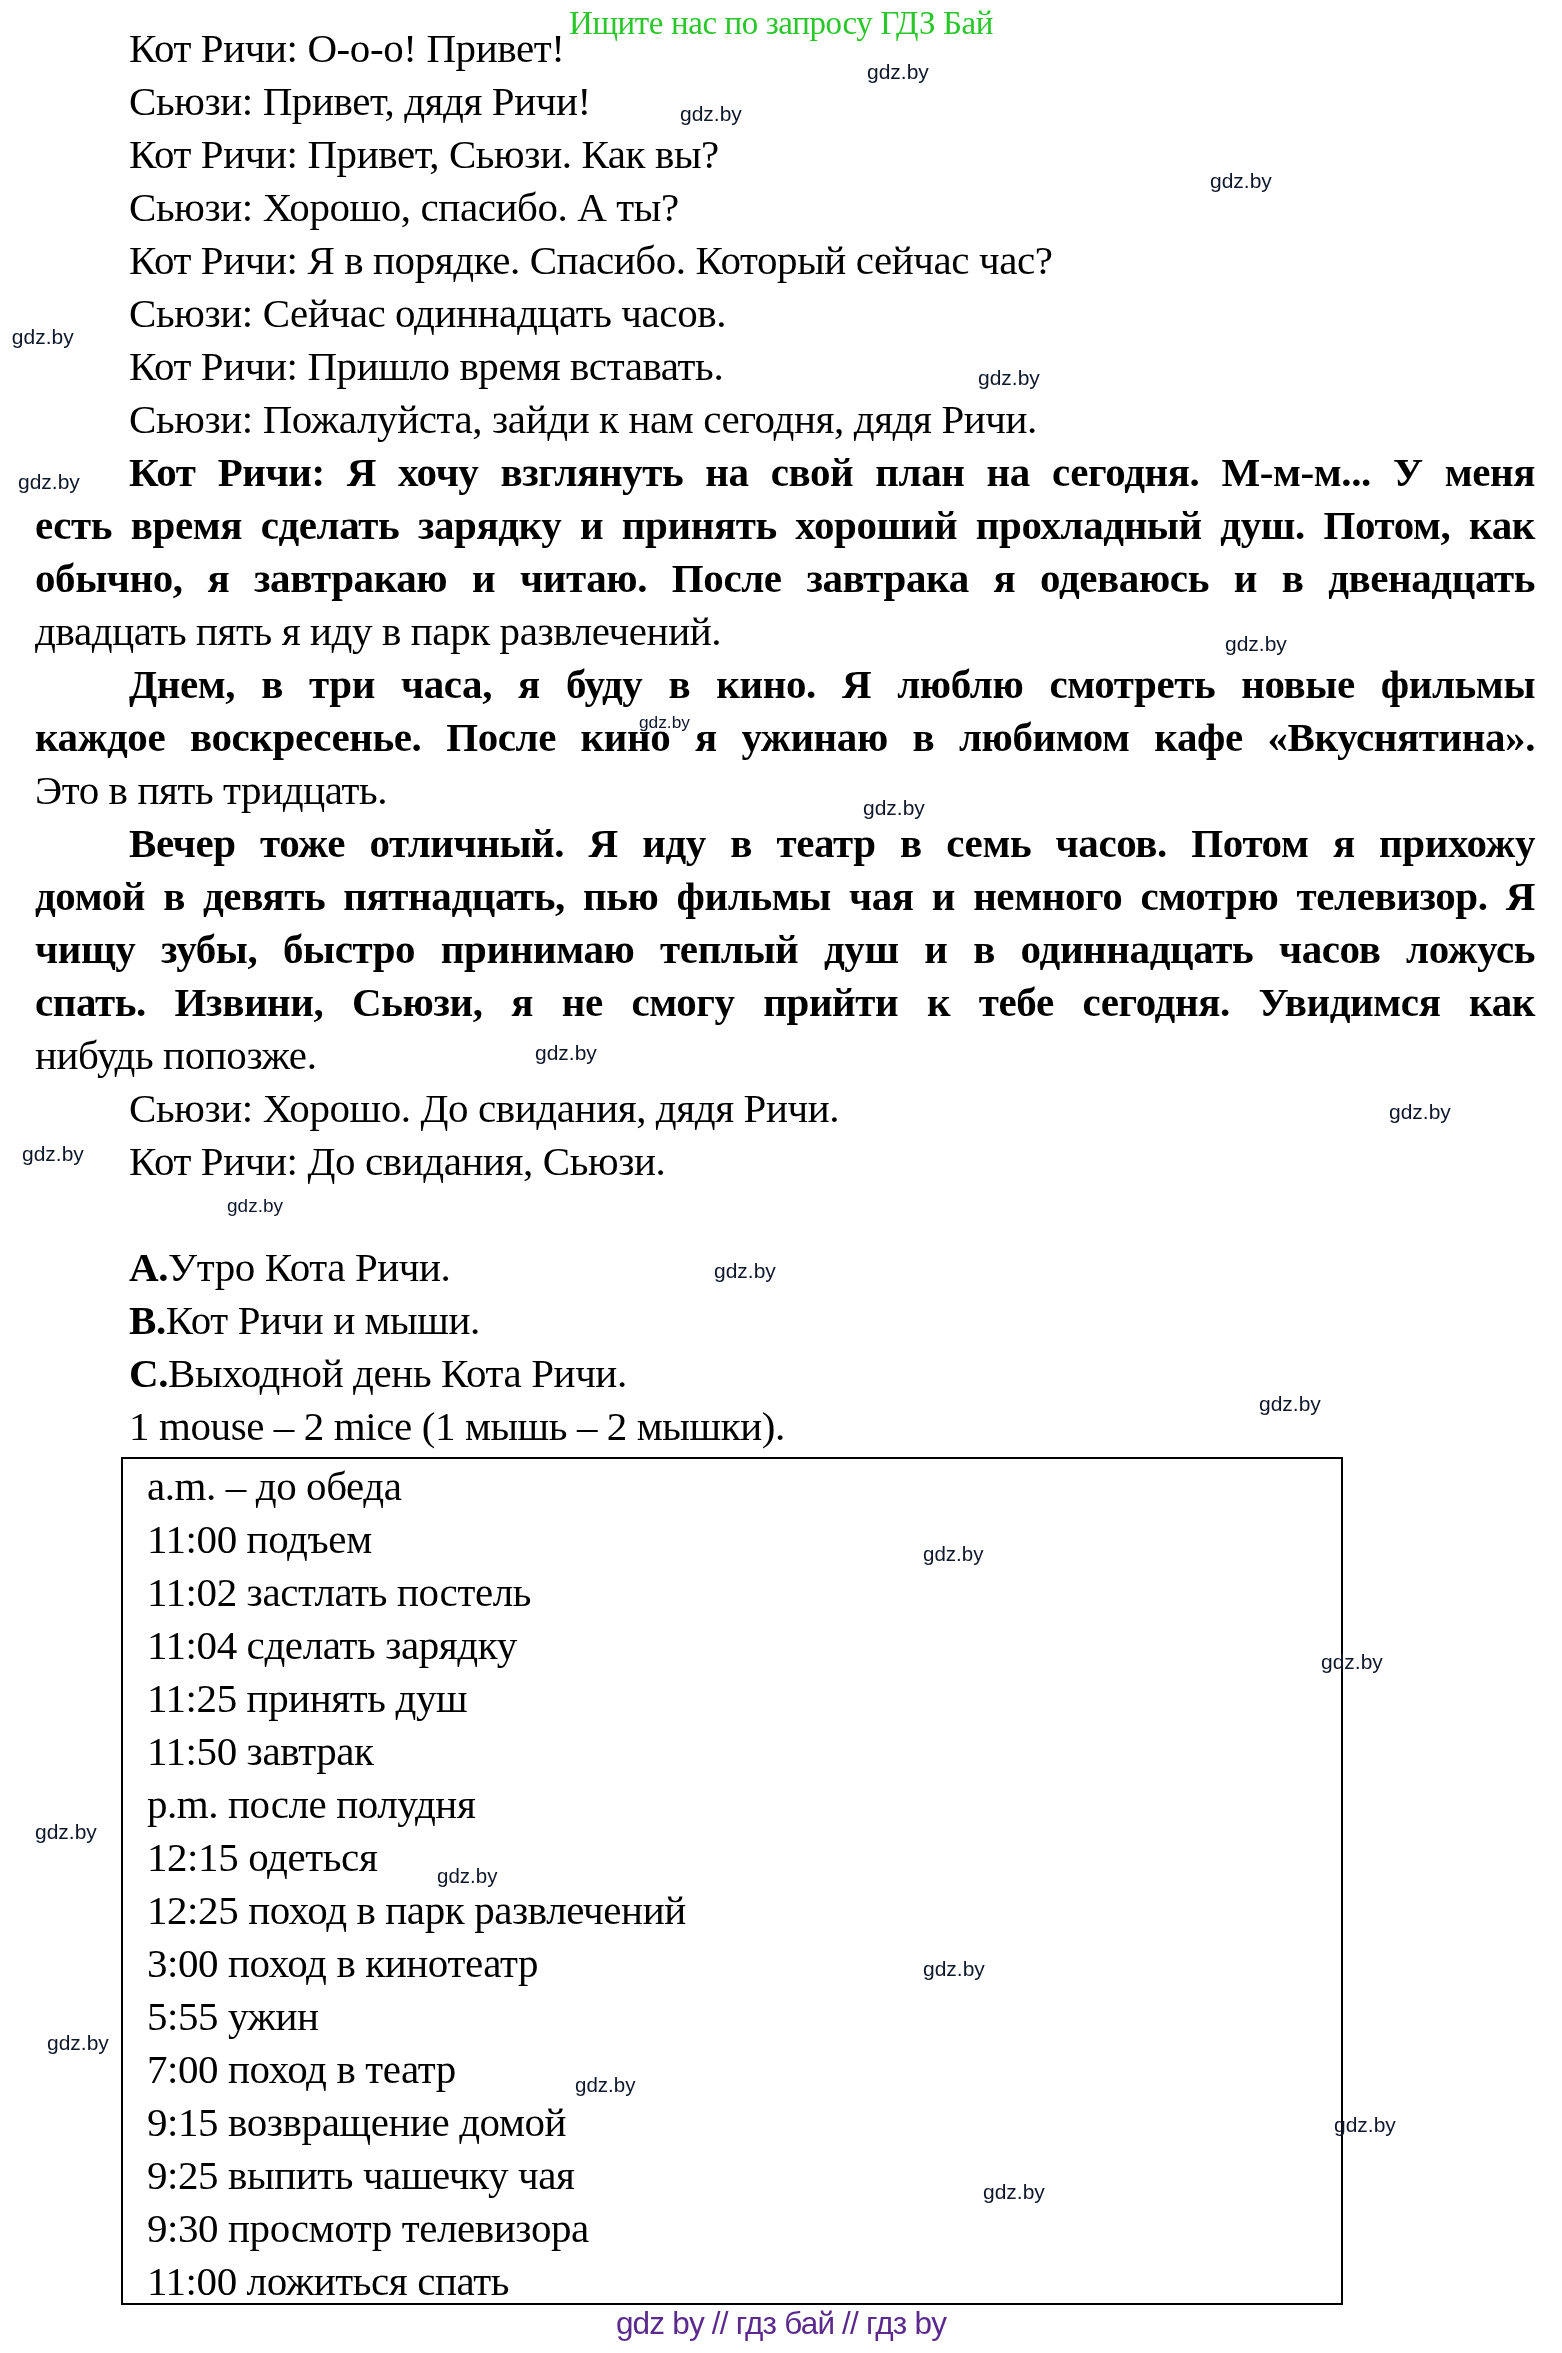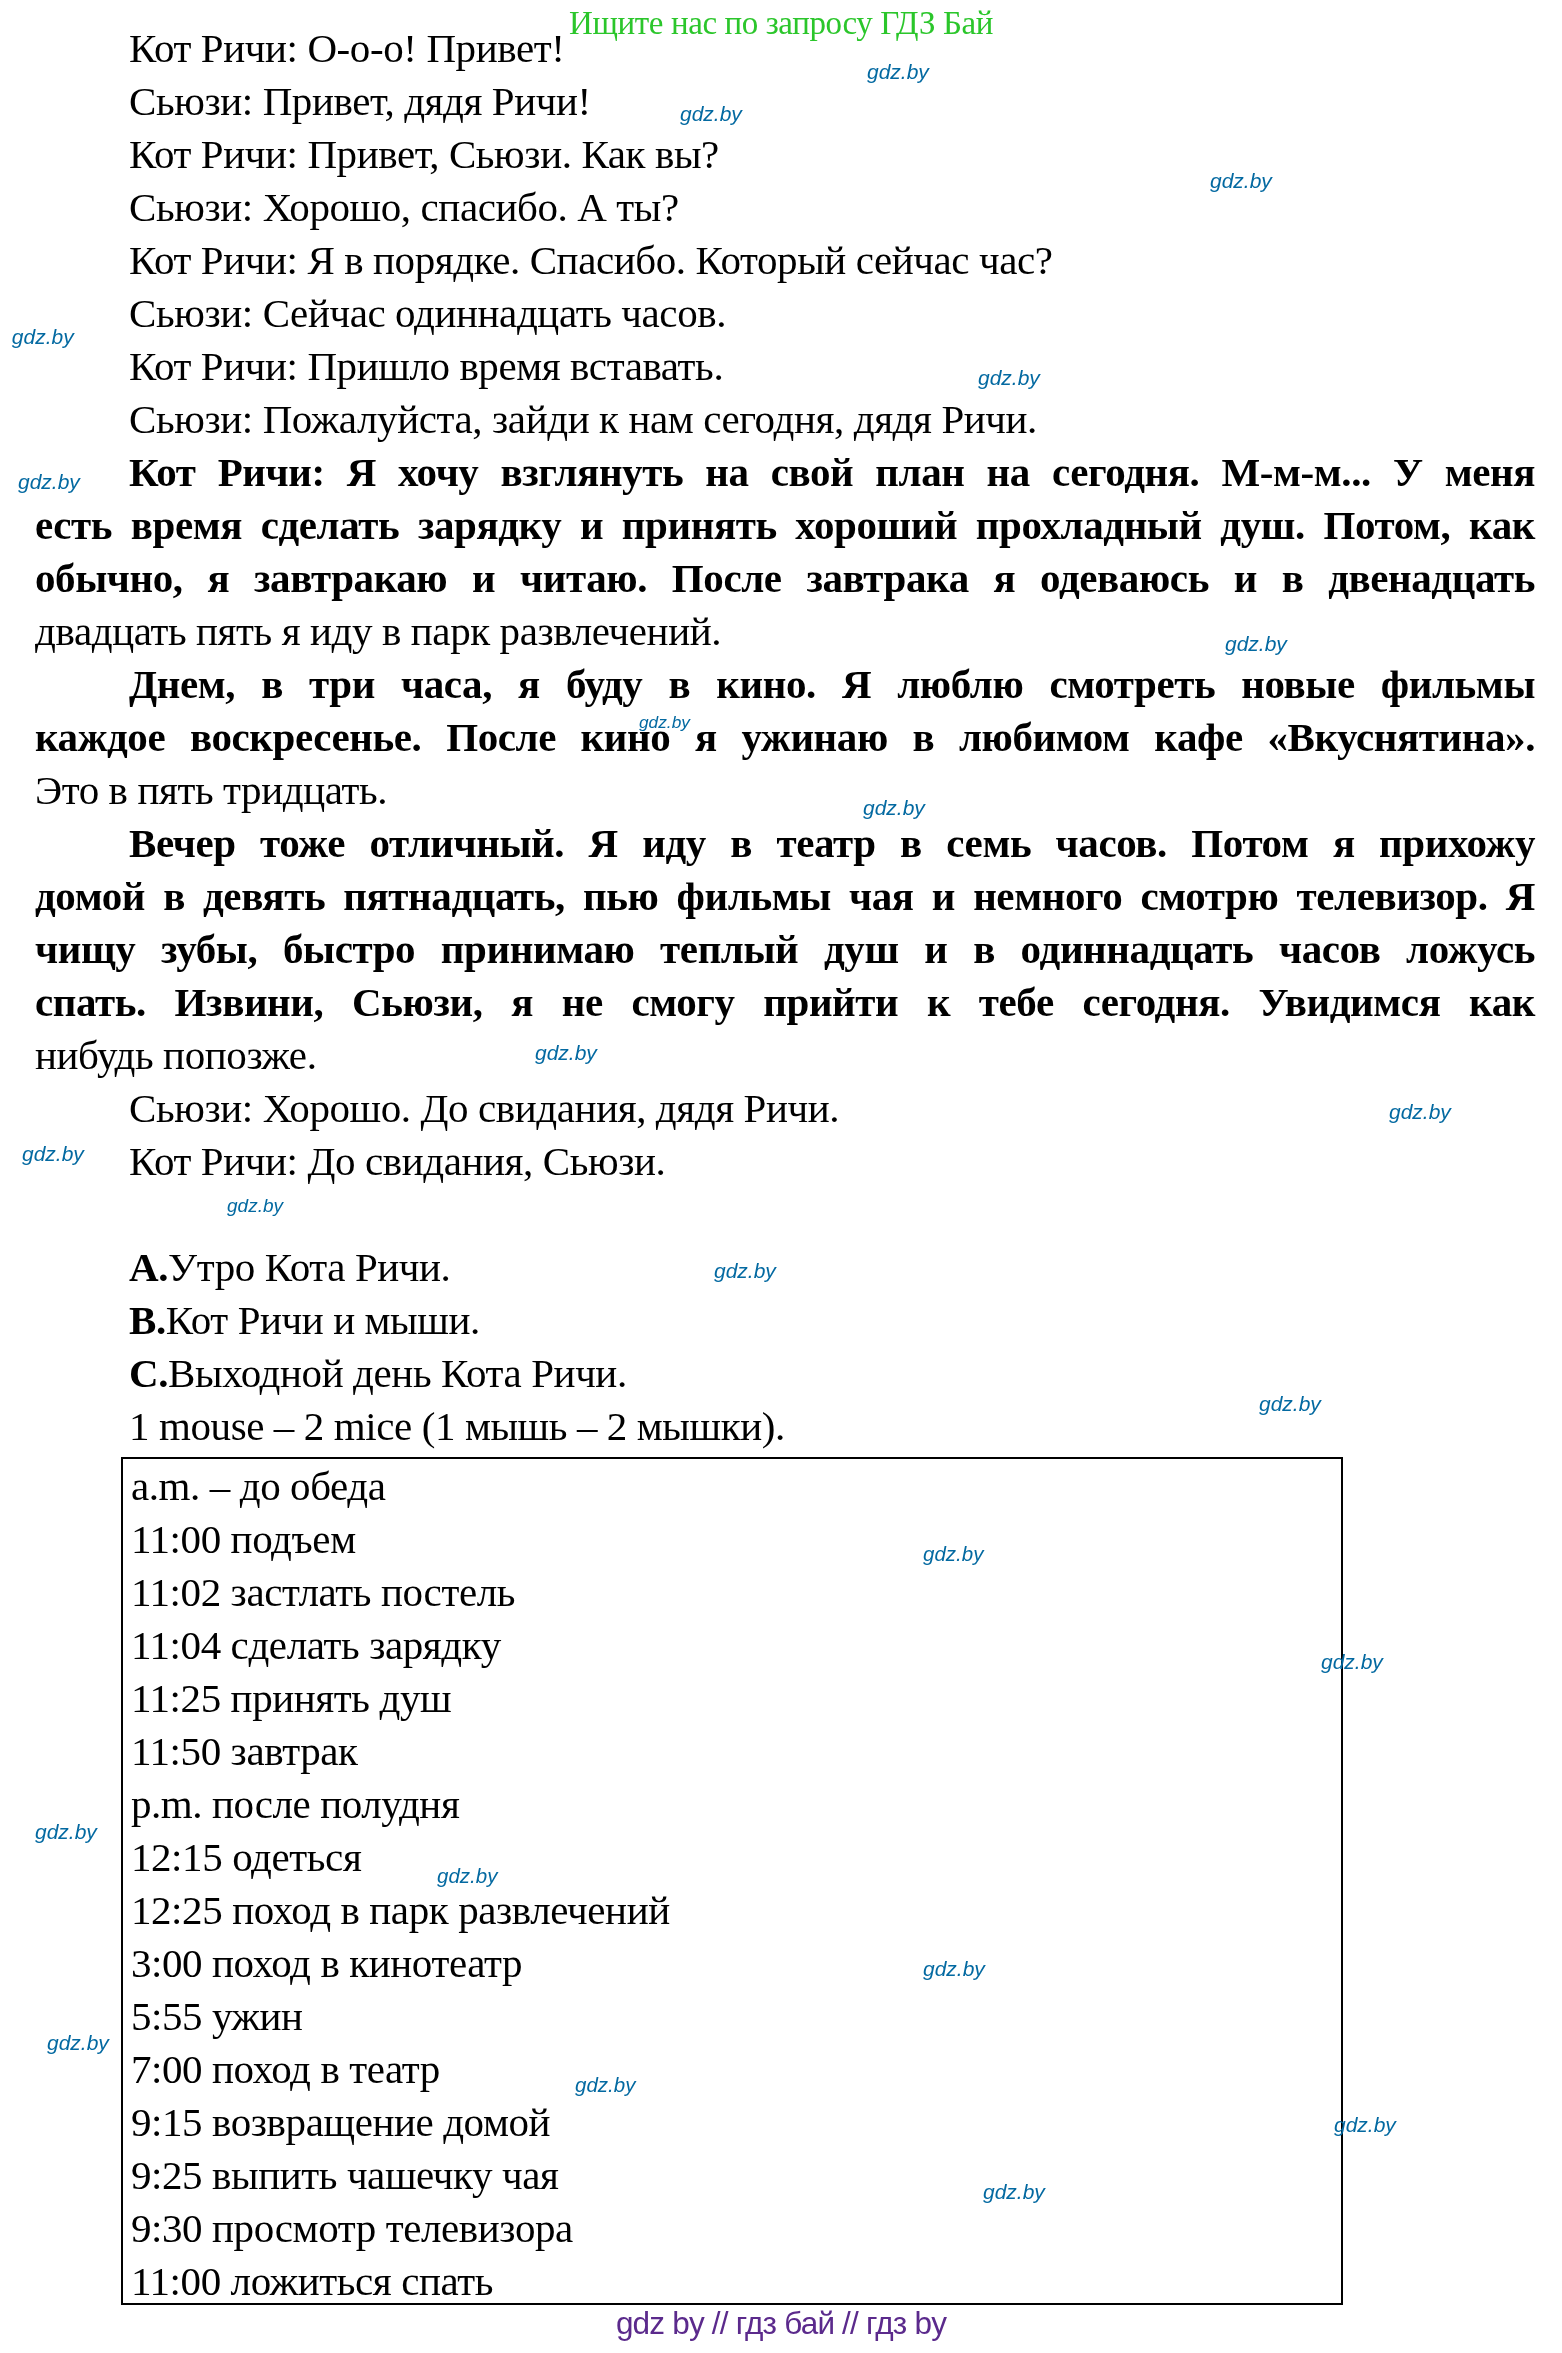--- a/index.html
+++ b/index.html
@@ -20,24 +20,24 @@
   .line{ height:53px; line-height:53px; white-space:normal; }
   .line.indent{ margin-left:94px; }
   .line.fill{ text-align:justify; text-align-last:justify;font-weight:bold; }
   .line b{ font-weight:700; }
   .schedule{
     position:absolute; left:121px; top:1457px; width:1222px; height:848px;
     border:2.4px solid #000; box-sizing:border-box;
     padding:0.8px 0 0 7.9px; background:transparent;
     font-size:41px; letter-spacing:-0.4px;
   }
-  .schedule .row{ height:53px; line-height:53px; }
+  .schedule .row{ height:53px; line-height:53px;margin-left:16px; }
   .wm{
     position:absolute; font-family:"Liberation Sans","DejaVu Sans",sans-serif;
-    color:#0369a1; white-space:nowrap; z-index:5;font-style:italic;
+    color:#0f172a; white-space:nowrap; z-index:5;
   }
   .footer{
     position:absolute; top:2305px; left:0; width:100%;
     text-align:center; font-family:"Liberation Sans","DejaVu Sans",sans-serif;
     font-size:31.5px; color:#5B2A8C; letter-spacing:-0.8px;
   }
 </style>
 </head>
 <body>
 

